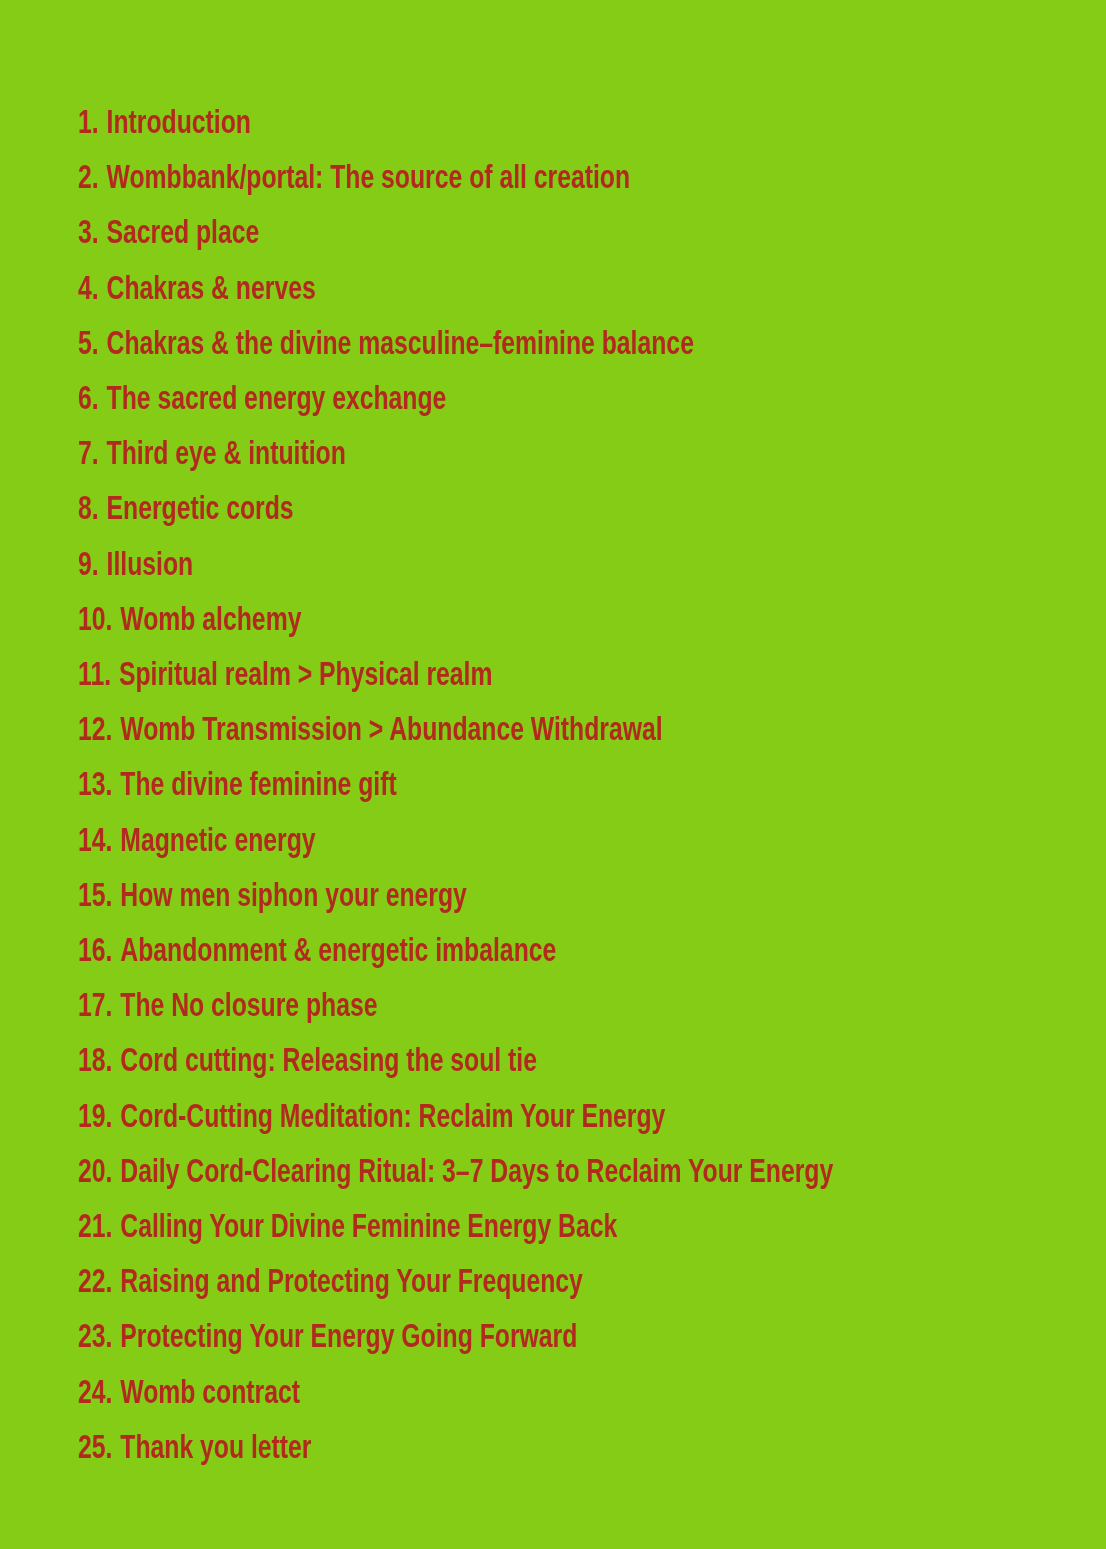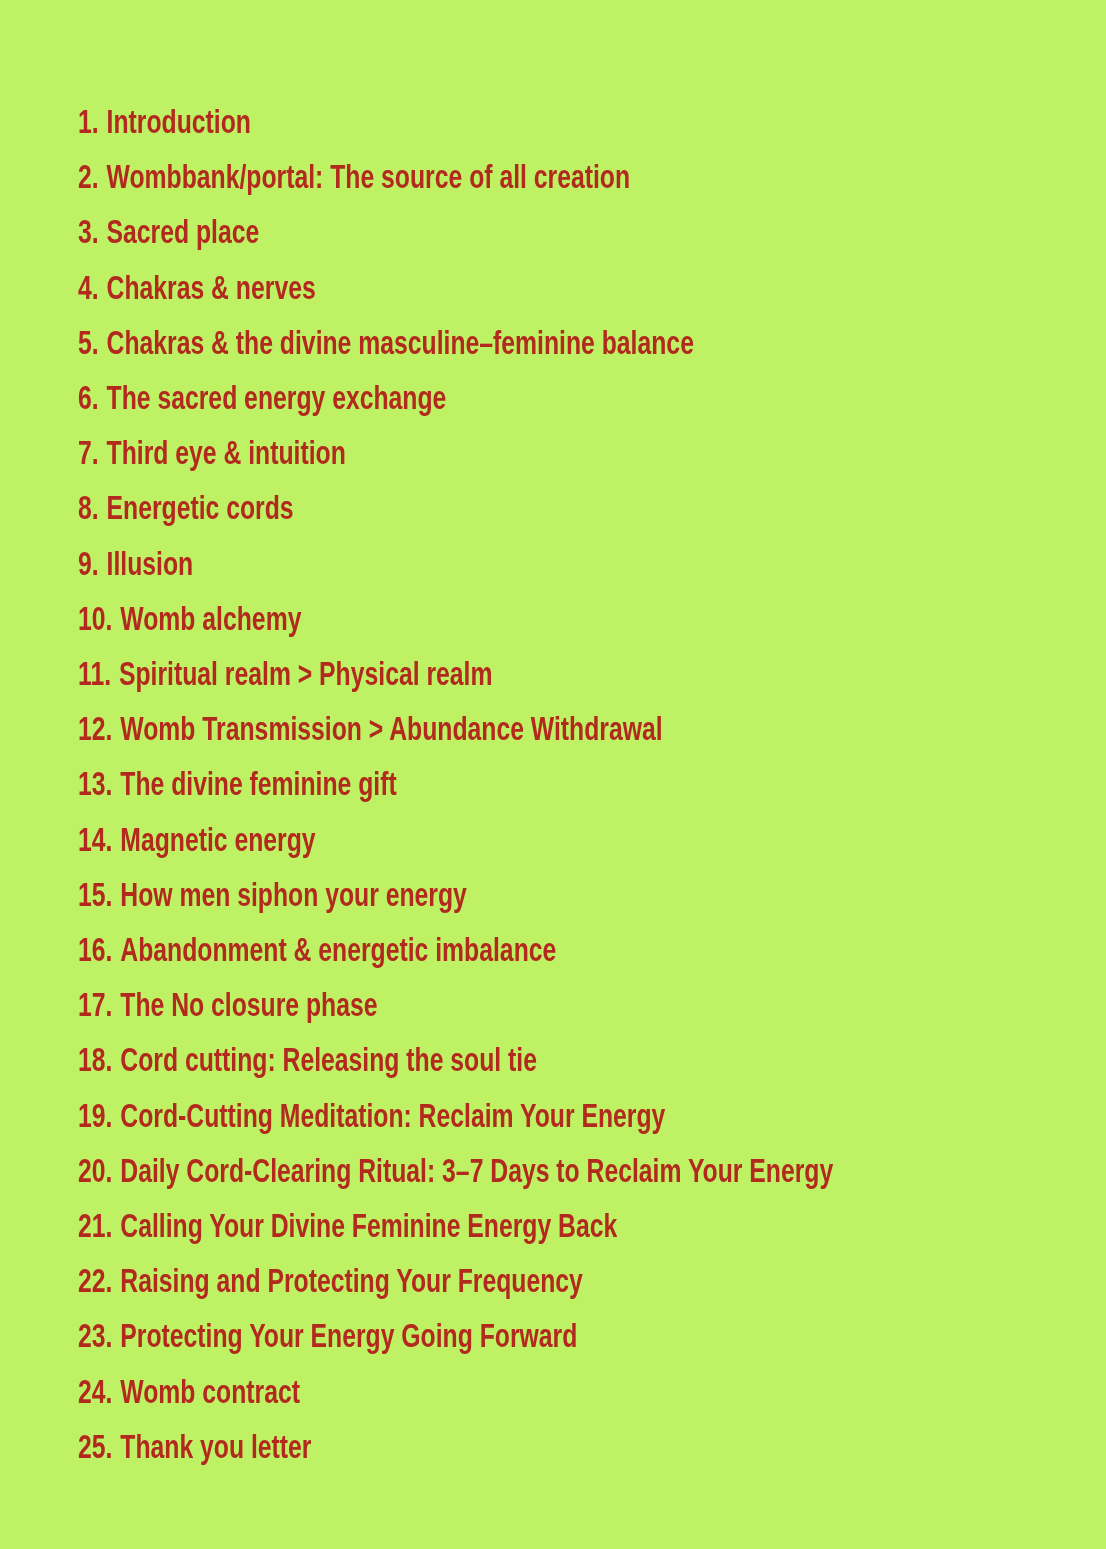--- a/index.html
+++ b/index.html
@@ -10,21 +10,21 @@
     width: 1106px;
     height: 1549px;
     background: #ffffff;
     overflow: hidden;
     position: relative;
     font-family: "Liberation Sans", "DejaVu Sans", sans-serif;
   }
   .page {
     position: absolute;
     inset: 0;
-    background: #bef264;
+    background: #84cc16;
   }
   .toc-list {
     position: absolute;
     top: 94px;
     left: 78px;
     width: 1450px;
     transform: scaleX(0.75);
     transform-origin: 0 0;
     white-space: nowrap;
   }

